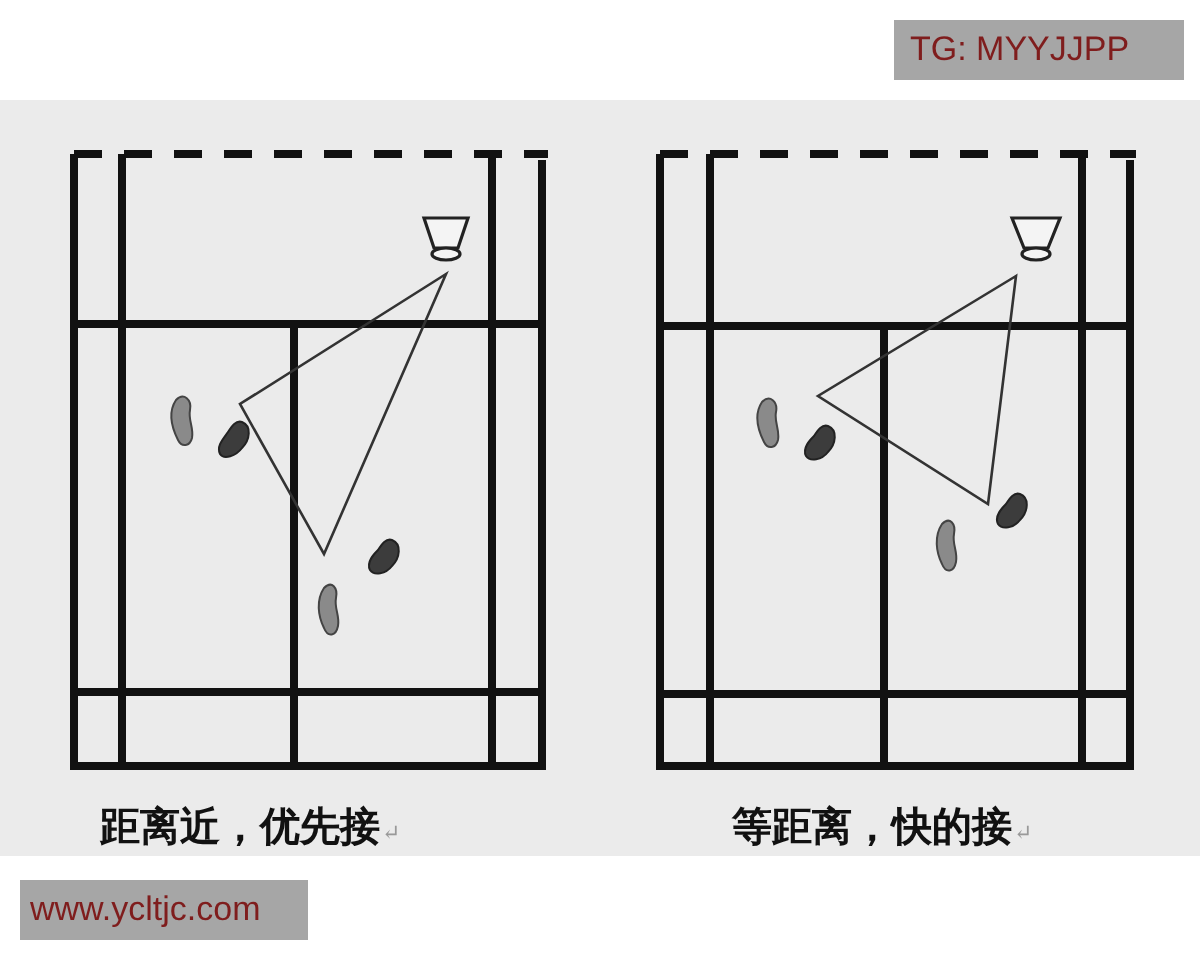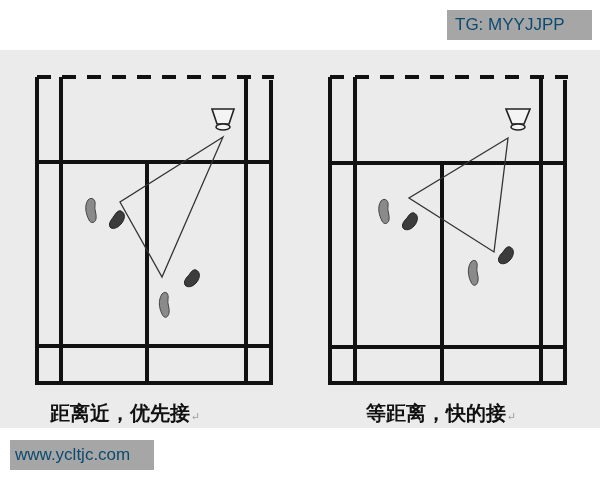--- a/index.html
+++ b/index.html
@@ -3,21 +3,21 @@
 <meta charset="utf-8">
 <style>
   html, body { margin: 0; padding: 0; }
   body { width: 600px; height: 480px; background: #ffffff; position: relative; overflow: hidden; font-family: "DejaVu Sans", sans-serif; }
   .panel { position: absolute; left: 0; top: 50px; width: 600px; height: 378px; background: #ebebeb; }
   .diagram { position: absolute; left: 0; top: 0; }
   .caption { position: absolute; top: 400px; font-family: "DejaVu Serif", serif; font-weight: bold; font-size: 20px; color: #111; letter-spacing: 0px; }
   .caption .mark { font-size: 11px; color: #999; font-weight: normal; margin-left: 1px; }
   .cap-left { left: 50px; }
   .cap-right { left: 366px; text-align: right; }
-  .badge { position: absolute; background: #a6a6a6; color: #0c4a6e; font-family: "Liberation Sans", sans-serif; font-size: 17px; line-height: 30px; padding: 0 9px; }
+  .badge { position: absolute; background: #a6a6a6; color: #7f1d1d; font-family: "Liberation Sans", sans-serif; font-size: 17px; line-height: 30px; padding: 0 9px; }
   .badge-tg { left: 447px; top: 10px; height: 30px; width: 145px; padding: 0 0 0 8px; box-sizing: border-box; }
   .badge-site { left: 10px; top: 440px; height: 30px; width: 144px; padding: 0 0 0 5px; box-sizing: border-box; }
 </style>
 </head>
 <body>
 
 <div class="panel"></div>
 
 <svg class="diagram" width="600" height="480" viewBox="0 0 600 480">
 

